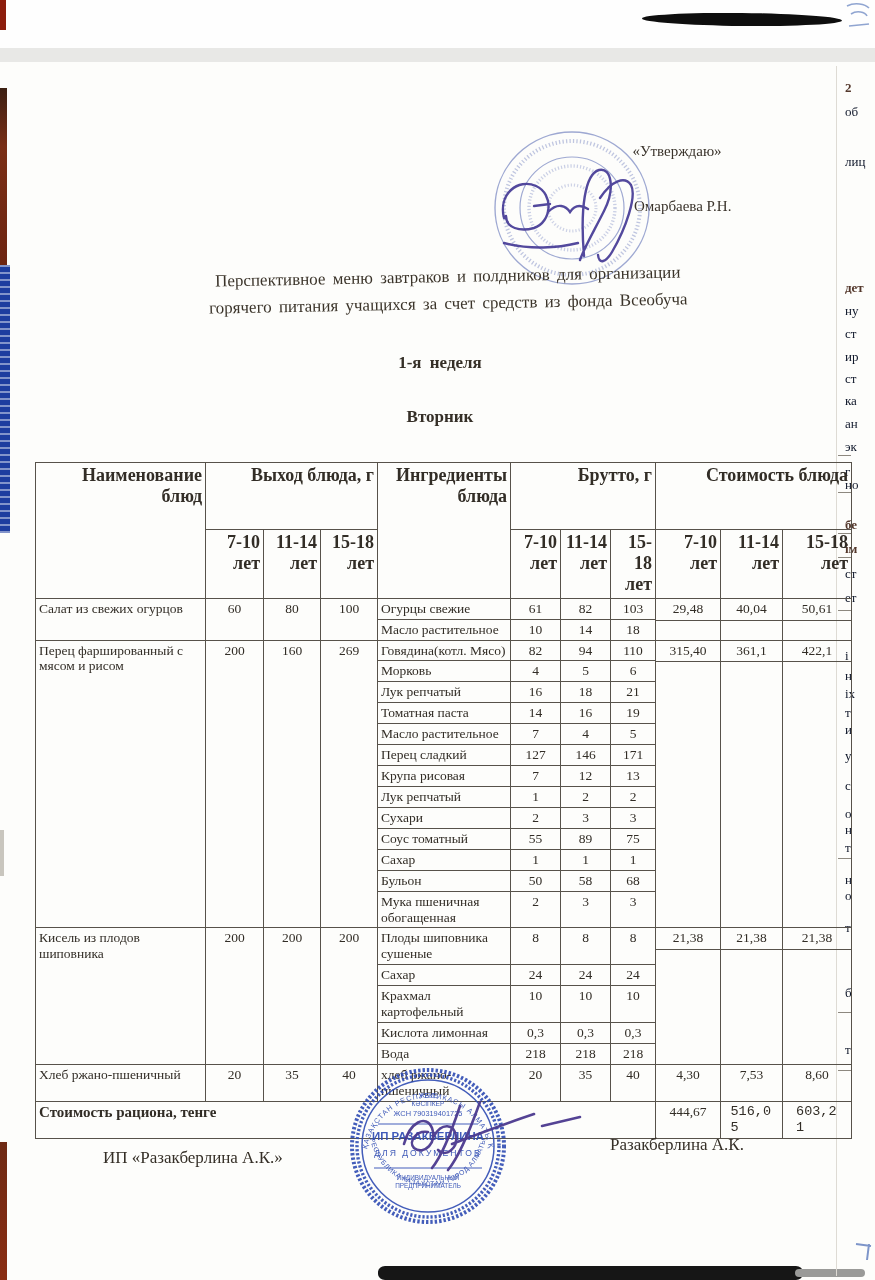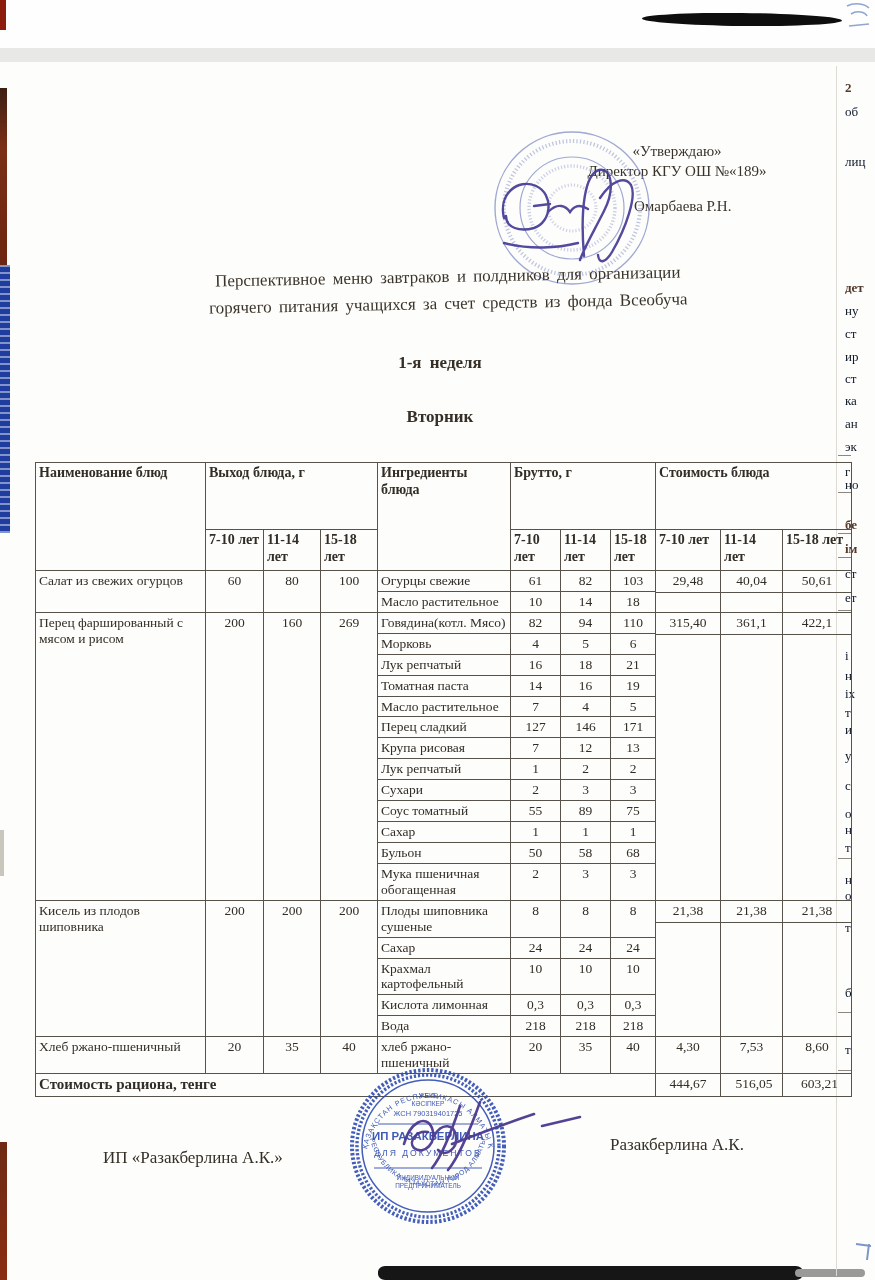--- a/index.html
+++ b/index.html
@@ -42,30 +42,30 @@
   .week-line{position:absolute;left:0;top:353px;width:880px;text-align:center;
              font-size:17px;font-weight:bold;color:#352f27;word-spacing:4px;}
   .day-line{position:absolute;left:0;top:407px;width:880px;text-align:center;
             font-size:17px;font-weight:bold;color:#352f27;}
 
   
   table.menu{position:absolute;left:35px;top:462px;width:816px;border-collapse:collapse;
              table-layout:fixed;font-size:13.5px;color:#322d26;}
   table.menu th,table.menu td{border:1px solid #57524a;vertical-align:top;
              padding:2px 3px;line-height:1.18;}
-  table.menu th{font-weight:bold;text-align:left;font-size:14px;}
+  table.menu th{font-weight:bold;text-align:right;font-size:18px;}
   th.age{height:36px;text-align:left;padding-left:7px;padding-top:3px;font-size:13.5px;line-height:1.15;}
   tr.hdr1 th{height:62px;}
   td.num{text-align:center;}
   td.name-cell{padding-left:5px;padding-top:3px;}
   td.ing-cell{padding-left:5px;}
   .cost-box{}
   .cost-box.underlined{border-bottom:1px solid #57524a;padding-bottom:3px;margin:0 -3px 0 -3px;}
   td.total-label{font-weight:bold;font-size:15px;padding:8px 4px 8px 6px;}
-  .num-wrap{display:inline-block;width:42px;word-break:break-all;text-align:right;}
+  .num-wrap{display:inline-block;width:42px;word-break:break-all;text-align:left;font-family:Liberation Mono, monospace;}
   td.total-val{text-align:center;padding-top:6px;}
 
   
   .footer-ip{position:absolute;left:103px;top:1148px;font-size:17px;color:#352f27;}
   .footer-name{position:absolute;left:610px;top:1135px;font-size:17px;color:#352f27;}
 
   
   .stamp-top{position:absolute;left:486px;top:124px;width:172px;height:168px;}
   .sign-top{position:absolute;left:488px;top:138px;width:170px;height:150px;}
   .stamp-bottom{position:absolute;left:344px;top:1064px;width:168px;height:166px;}
@@ -132,21 +132,20 @@
   <div class="edge-dash" style="top:492px"></div>
   <div class="edge-dash" style="top:533px"></div>
   <div class="edge-dash" style="top:557px"></div>
   <div class="edge-dash" style="top:610px"></div>
   <div class="edge-dash" style="top:858px"></div>
   <div class="edge-dash" style="top:1012px"></div>
   <div class="edge-dash" style="top:1070px"></div>
 
   <div class="approve-block">
     <div>«Утверждаю»</div>
-    <div>Директор КГУ ОШ №«189»</div>
   </div>
   <div class="director-name">Омарбаева Р.Н.</div>
 
   <svg class="stamp-top" viewBox="0 0 172 168">
     <g stroke="#8794c8" fill="none" opacity=".8">
       <ellipse cx="86" cy="84" rx="77" ry="76" stroke-width="1.4"></ellipse>
       <ellipse cx="86" cy="84" rx="68" ry="67" stroke-width="4" stroke-dasharray="1.3 2.2" opacity=".65"></ellipse>
       <ellipse cx="86" cy="84" rx="52" ry="51" stroke-width="1.2"></ellipse>
       <ellipse cx="86" cy="84" rx="43" ry="42" stroke-width="3.4" stroke-dasharray="1.2 2" opacity=".55"></ellipse>
       <ellipse cx="86" cy="84" rx="24" ry="23" stroke-width="3" stroke-dasharray="1.2 2" opacity=".5"></ellipse>

